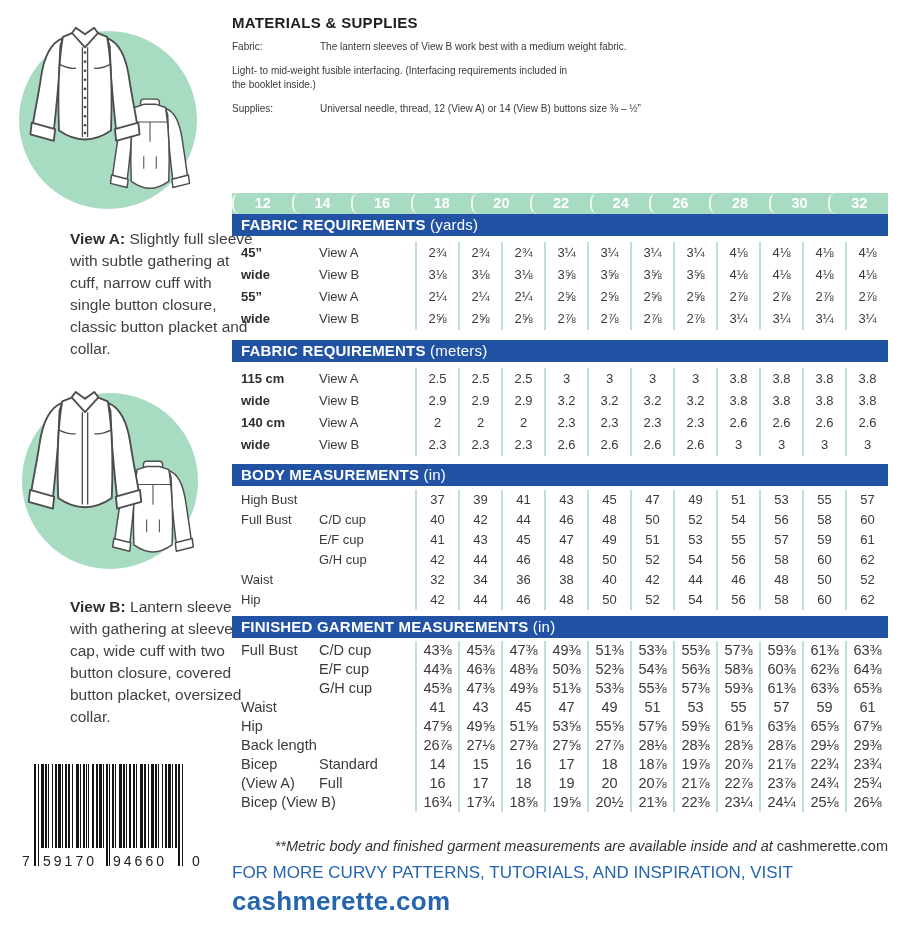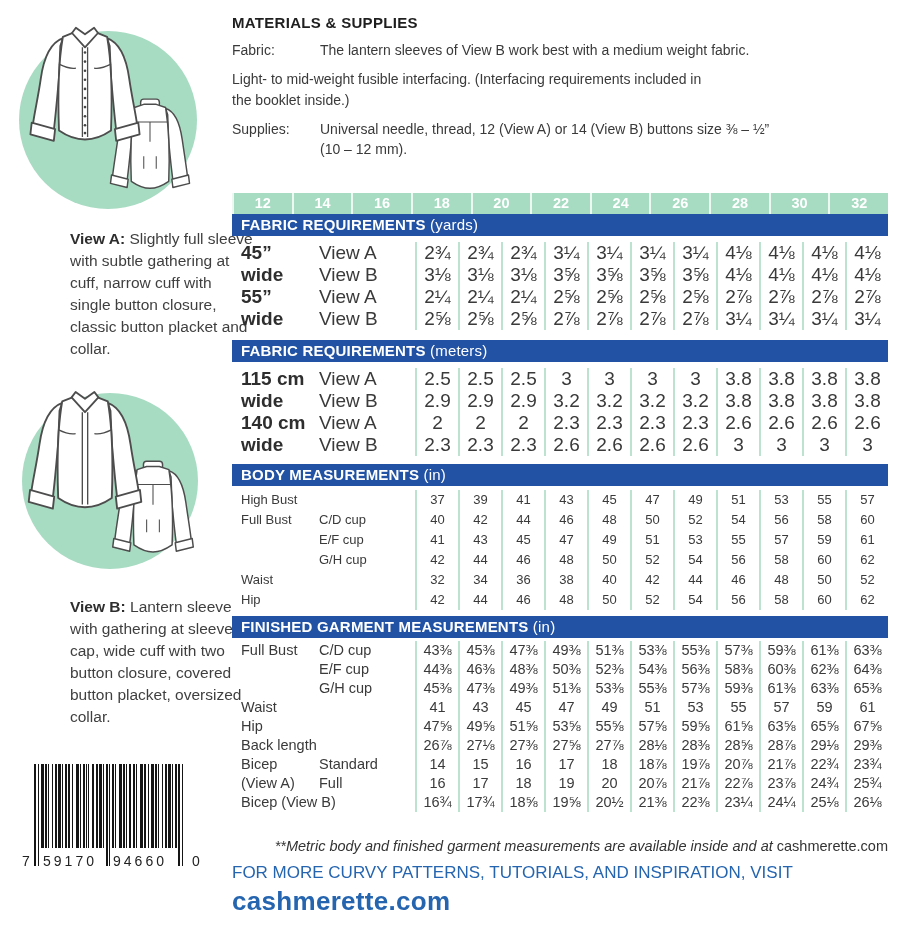--- a/index.html
+++ b/index.html
@@ -7,40 +7,40 @@
         font-family:"Liberation Sans",sans-serif;color:#3a3a3a;}
   
   .illus{position:absolute;left:10px;}
   .view-desc{position:absolute;left:22px;width:186px;font-size:15.5px;line-height:1.42;color:#3f3f3f;margin-left:48px;}
   .view-desc b{color:#2e2e2e;}
   .barcode-wrap{position:absolute;left:20px;top:760px;width:184px;height:118px;}
   
   .rightcol{position:absolute;left:232px;top:0;width:656px;height:765px;}
   .mat-head{position:absolute;top:14px;left:0;font-weight:bold;font-size:15px;color:#1f1f1f;letter-spacing:.3px;}
   .mat-list{position:absolute;top:40px;left:0;width:656px;}
-  .mat-row{display:flex;font-size:14px;line-height:1.45;margin-bottom:9px;color:#3a3a3a;}
+  .mat-row{display:flex;font-size:10px;line-height:1.45;margin-bottom:9px;color:#3a3a3a;}
   .mat-label{width:88px;flex-shrink:0;}
   .mat-text{flex:1;}
   
   .size-bar{position:absolute;top:193px;left:0;width:656px;height:21px;background:var(--mint);
             display:flex;align-items:stretch;color:#fff;font-weight:bold;font-size:14.5px;}
   .size-label{width:183px;padding-left:9px;box-sizing:border-box;line-height:21px;}
-  .size-cell{flex:1;text-align:center;line-height:21px;border-left:2px solid rgba(255,255,255,.8);}
+  .size-cell{flex:1;text-align:center;line-height:21px;border-left:2px solid rgba(255,255,255,.8);border-radius:8px;}
   
   .sec-bar{position:absolute;left:0;width:656px;height:22px;background:var(--blue);color:#fff;
            font-weight:bold;font-size:15px;line-height:22px;padding-left:9px;box-sizing:border-box;
            letter-spacing:.2px;}
   .sec-unit{font-weight:normal;}
   
   .t-rows{position:absolute;left:0;width:656px;}
   .t-row{display:flex;}
   .l1{width:87px;padding-left:9px;box-sizing:border-box;white-space:nowrap;overflow:visible;}
   .l2{width:96px;white-space:nowrap;}
   .cell{flex:1;text-align:center;border-left:2px solid var(--line);}
-  .t-yd .t-row,.t-m .t-row{height:22px;line-height:22px;font-size:19px;}
+  .t-yd .t-row,.t-m .t-row{height:22px;line-height:22px;font-size:13px;}
   .t-body .t-row{height:20px;line-height:20px;font-size:13px;}
   .t-fin .t-row{height:19px;line-height:19px;font-size:14.5px;}
   .bold1 .l1{font-weight:bold;color:#2e2e2e;}
   
   .foot-note{position:absolute;top:838px;left:0;width:656px;text-align:right;font-size:14.5px;color:#333;}
   .foot-note i{font-style:italic;}
   .foot-cta{position:absolute;top:863px;left:0;font-size:17px;color:var(--link);}
   .foot-site{position:absolute;top:886px;left:0;font-size:26px;font-weight:bold;color:var(--link);letter-spacing:.3px;}
   :root{--mint:#a7dbc2;--blue:#2152a3;--line:#bce3cf;--link:#2565b0;}
 </style>
@@ -181,21 +181,20 @@
       <div class="mat-row">
         <div class="mat-text">
           <div>Light- to mid-weight fusible interfacing. (Interfacing requirements included in</div>
           <div>the booklet inside.)</div>
         </div>
       </div>
       <div class="mat-row">
         <div class="mat-label">Supplies:</div>
         <div class="mat-text">
           <div>Universal needle, thread, 12 (View A) or 14 (View B) buttons size ⅜ – ½”</div>
-          <div>(10 – 12 mm).</div>
         </div>
       </div>
     </div>
 
     <div class="size-bar" id="size-bar">
     <div class="size-cell">12</div>
         <div class="size-cell">14</div>
         <div class="size-cell">16</div>
         <div class="size-cell">18</div>
         <div class="size-cell">20</div>

